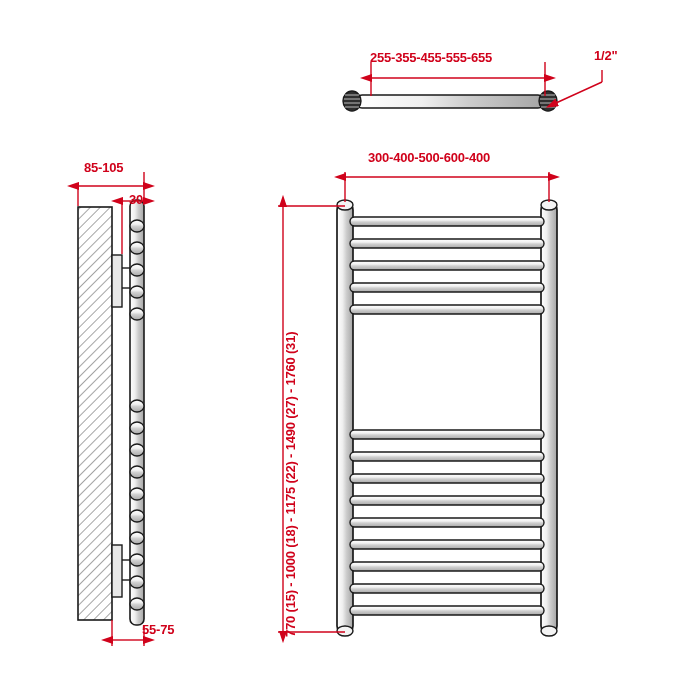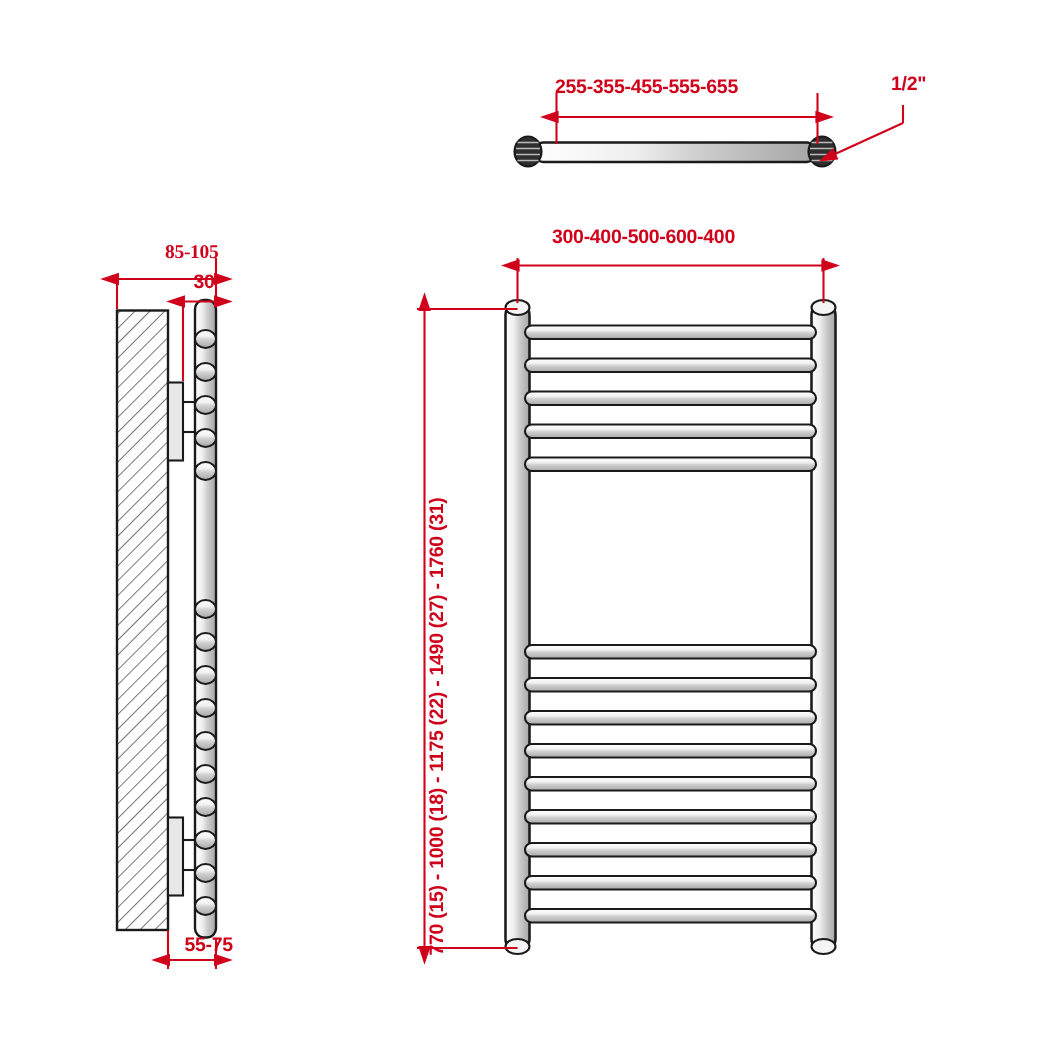--- a/index.html
+++ b/index.html
@@ -175,21 +175,21 @@
       <line x1="283" y1="206" x2="283" y2="632" stroke="#d0021b" stroke-width="1.4" marker-start="url(#arrowStart)" marker-end="url(#arrowEnd)"></line>
     </g>
   </svg>
 
   <div class="dim-label" style="left:370px; top:50px;">255-355-455-555-655</div>
 
   <div class="dim-label" style="left:594px; top:48px;">1/2"</div>
 
   <div class="dim-label" style="left:368px; top:150px;">300-400-500-600-400</div>
 
-  <div class="dim-label" style="left:110px; top:160px;font-family:Liberation Serif, serif;">85-105</div>
+  <div class="dim-label" style="left:84px; top:160px;">85-105</div>
 
-  <div class="dim-label" style="left:129px; top:180px;">30</div>
+  <div class="dim-label" style="left:129px; top:192px;">30</div>
 
-  <div class="dim-label" style="left:123px; top:622px;">55-75</div>
+  <div class="dim-label" style="left:142px; top:622px;">55-75</div>
 
   <div class="dim-label vertical" style="left:283px; top:637px; transform: rotate(-90deg);">770 (15) - 1000 (18) - 1175 (22) - 1490 (27) - 1760 (31)</div>
 
 </div>
 
 </body></html>

